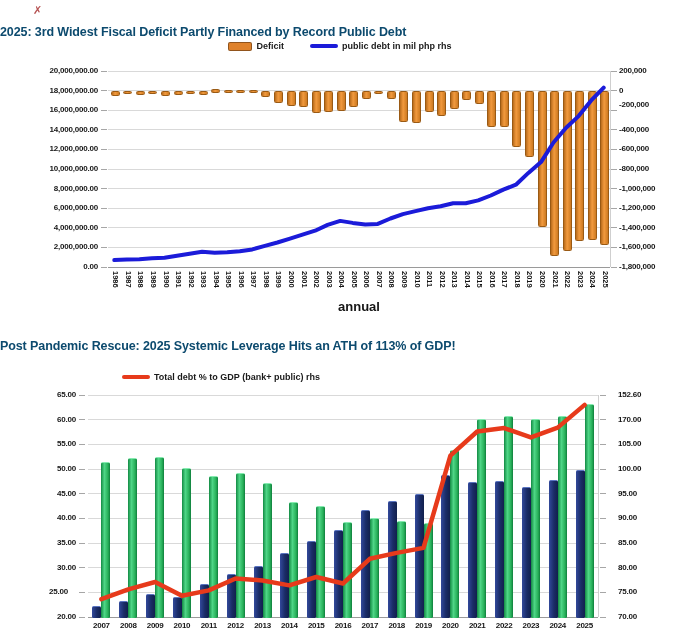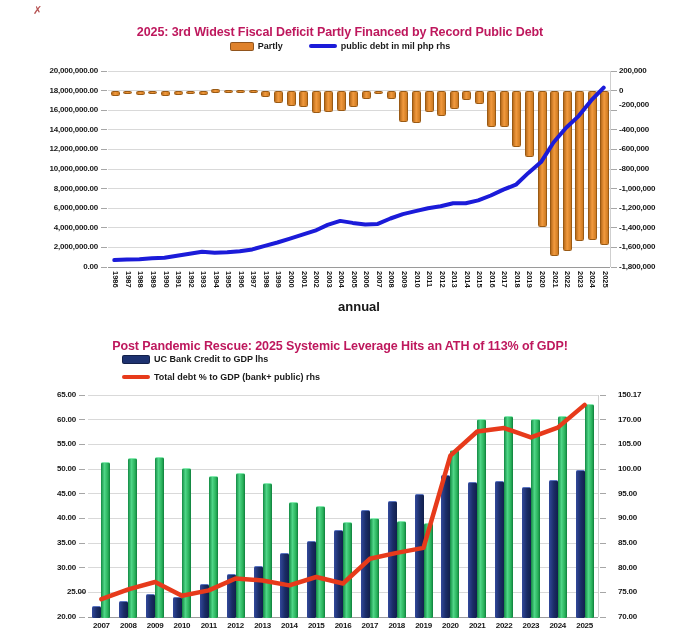--- a/index.html
+++ b/index.html
@@ -1,22 +1,22 @@
 <!DOCTYPE html>
 <html><head>
 <meta charset="utf-8">
 <style>
   html,body{margin:0;padding:0;background:#ffffff;}
   .screen{
     position:relative;width:680px;height:644px;background:#ffffff;overflow:hidden;
     font-family:"Liberation Sans","DejaVu Sans",sans-serif;color:#1a1a1a;
   }
   .chart-title{
-    position:absolute;left:0;width:680px;text-align:center;
-    font-size:12.5px;font-weight:bold;letter-spacing:-0.1px;color:#be185d;
+    position:absolute;left:0;width:680px;
+    font-size:12.5px;font-weight:bold;letter-spacing:-0.1px;color:#0c4a6e;
   }
   .legend-item{display:inline-flex;align-items:center;gap:4px;font-size:9px;font-weight:bold;white-space:nowrap;}
   .legend-row{position:absolute;display:flex;align-items:center;}
   .sw-bar{display:inline-block;width:22px;height:7px;border-radius:2px;border:1px solid rgba(0,0,0,.35);}
   .sw-line{display:inline-block;width:28px;height:4px;border-radius:2px;}
   .plot{position:absolute;border-right:1px solid #cfcfcf;}
   .gridline{position:absolute;height:1px;background:#d9d9d9;}
   .gridline.base{background:#9a9a9a;}
   .tickdash{position:absolute;width:6px;height:1px;background:#a6a6a6;}
   .ylab{position:absolute;height:10px;line-height:10px;font-size:8px;font-weight:bold;letter-spacing:-0.2px;color:#161616;}
@@ -39,41 +39,37 @@
 <div class="screen">
 
   <span class="artifact" style="left:33px;top:4px;">✗</span>
 
   <section>
     <h2 class="chart-title" style="top:15px;">2025: 3rd Widest Fiscal Deficit Partly Financed by Record Public Debt</h2>
 
     <div class="legend-row" style="left:0;top:41px;width:680px;justify-content:center;gap:26px;">
       <span class="legend-item">
         <i class="sw-bar" style="background: rgb(223, 130, 44);"></i>
-        <span>Partly</span>
+        <span>Deficit</span>
       </span>
       <span class="legend-item">
         <i class="sw-line" style="background: rgb(27, 27, 217);"></i>
         <span>public debt in mil php rhs</span>
       </span>
     </div>
 
     <div class="plot" id="plot0" style="left:108px;top:71px;width:502px;height:196px;"></div>
 
     <div class="axis-title" style="left:108px;top:299px;width:502px;">annual</div>
   </section>
 
   <section>
     <h2 class="chart-title" style="top:329px;">Post Pandemic Rescue: 2025 Systemic Leverage Hits an ATH of 113% of GDP!</h2>
 
     <div class="legend-row" style="left:122px;top:354px;gap:0;">
-      <span class="legend-item" style="width:210px;">
-        <i class="sw-bar" style="width: 26px; background: rgb(30, 50, 112);"></i>
-        <span>UC Bank Credit to GDP lhs</span>
-      </span>
     </div>
     <div class="legend-row" style="left:122px;top:372px;">
       <span class="legend-item">
         <i class="sw-line" style="background: rgb(231, 58, 27);"></i>
         <span>Total debt % to GDP (bank+ public) rhs</span>
       </span>
     </div>
 
     <div class="plot" id="plot1" style="left:88px;top:395px;width:510px;height:222px;"></div>
   </section>
@@ -213,21 +209,21 @@
     <div class="vlab" style="left: 572.6px; top: 271px; width: 12px; height: 34px;">2023</div>
     <div class="vlab" style="left: 585.2px; top: 271px; width: 12px; height: 34px;">2024</div>
     <div class="vlab" style="left: 597.7px; top: 271px; width: 12px; height: 34px;">2025</div>
     <svg class="line-svg" width="502" height="196" viewBox="0 0 502 196" style="left: 108px; top: 71px; position: absolute;">
       <polyline points="6.3,189.1 18.8,188.6 31.4,188.2 43.9,187.2 56.5,186.7 69.0,184.7 81.6,182.8 94.1,180.8 106.7,181.8 119.2,181.3 131.8,180.3 144.3,178.4 156.9,174.9 169.4,171.5 182.0,167.6 194.5,163.7 207.1,159.7 219.6,153.9 232.2,149.9 244.7,151.9 257.3,153.4 269.8,152.9 282.4,147.5 294.9,143.1 307.5,140.1 320.0,137.2 332.6,135.2 345.1,132.3 357.7,132.3 370.2,129.4 382.8,124.5 395.3,118.6 407.9,113.7 420.4,101.9 433.0,91.1 445.5,71.5 458.1,56.8 470.6,45.1 483.2,29.4 495.7,16.7" fill="none" stroke="#1B1BD9" stroke-width="4" stroke-linejoin="round" stroke-linecap="round"></polyline>
     </svg>
     <div class="gridline" style="left: 88px; top: 395px; width: 510px;"></div>
     <div class="tickdash" style="left: 79px; top: 395px;"></div>
     <div class="tickdash" style="left: 600px; top: 395px;"></div>
     <div class="ylab l" style="left: 26px; width: 50px; top: 390px;">65.00</div>
-    <div class="ylab r" style="left: 618px; width: 60px; top: 390px;">150.17</div>
+    <div class="ylab r" style="left: 618px; width: 60px; top: 390px;">152.60</div>
     <div class="gridline" style="left: 88px; top: 419px; width: 510px;"></div>
     <div class="tickdash" style="left: 79px; top: 419px;"></div>
     <div class="tickdash" style="left: 600px; top: 419px;"></div>
     <div class="ylab l" style="left: 26px; width: 50px; top: 414.667px;">60.00</div>
     <div class="ylab r" style="left: 618px; width: 60px; top: 414.667px;">170.00</div>
     <div class="gridline" style="left: 88px; top: 444px; width: 510px;"></div>
     <div class="tickdash" style="left: 79px; top: 444px;"></div>
     <div class="tickdash" style="left: 600px; top: 444px;"></div>
     <div class="ylab l" style="left: 26px; width: 50px; top: 439.333px;">55.00</div>
     <div class="ylab r" style="left: 618px; width: 60px; top: 439.333px;">105.00</div>
@@ -252,21 +248,21 @@
     <div class="ylab l" style="left: 26px; width: 50px; top: 538px;">35.00</div>
     <div class="ylab r" style="left: 618px; width: 60px; top: 538px;">85.00</div>
     <div class="gridline" style="left: 88px; top: 567px; width: 510px;"></div>
     <div class="tickdash" style="left: 79px; top: 567px;"></div>
     <div class="tickdash" style="left: 600px; top: 567px;"></div>
     <div class="ylab l" style="left: 26px; width: 50px; top: 562.667px;">30.00</div>
     <div class="ylab r" style="left: 618px; width: 60px; top: 562.667px;">80.00</div>
     <div class="gridline" style="left: 88px; top: 592px; width: 510px;"></div>
     <div class="tickdash" style="left: 79px; top: 592px;"></div>
     <div class="tickdash" style="left: 600px; top: 592px;"></div>
-    <div class="ylab l" style="left: 36px; width: 50px; top: 587.333px;">25.00</div>
+    <div class="ylab l" style="left: 18px; width: 50px; top: 587.333px;">25.00</div>
     <div class="ylab r" style="left: 618px; width: 60px; top: 587.333px;">75.00</div>
     <div class="gridline base" style="left: 88px; top: 617px; width: 510px;"></div>
     <div class="tickdash" style="left: 79px; top: 617px;"></div>
     <div class="tickdash" style="left: 600px; top: 617px;"></div>
     <div class="ylab l" style="left: 26px; width: 50px; top: 612px;">20.00</div>
     <div class="ylab r" style="left: 618px; width: 60px; top: 612px;">70.00</div>
     <div class="bar bar-bank-credit" style="left: 92.4px; top: 606.1px; width: 9px; height: 10.9px;"></div>
     <div class="bar bar-bank-credit" style="left: 119.3px; top: 600.7px; width: 9px; height: 16.3px;"></div>
     <div class="bar bar-bank-credit" style="left: 146.1px; top: 593.8px; width: 9px; height: 23.2px;"></div>
     <div class="bar bar-bank-credit" style="left: 172.9px; top: 596.8px; width: 9px; height: 20.2px;"></div>

